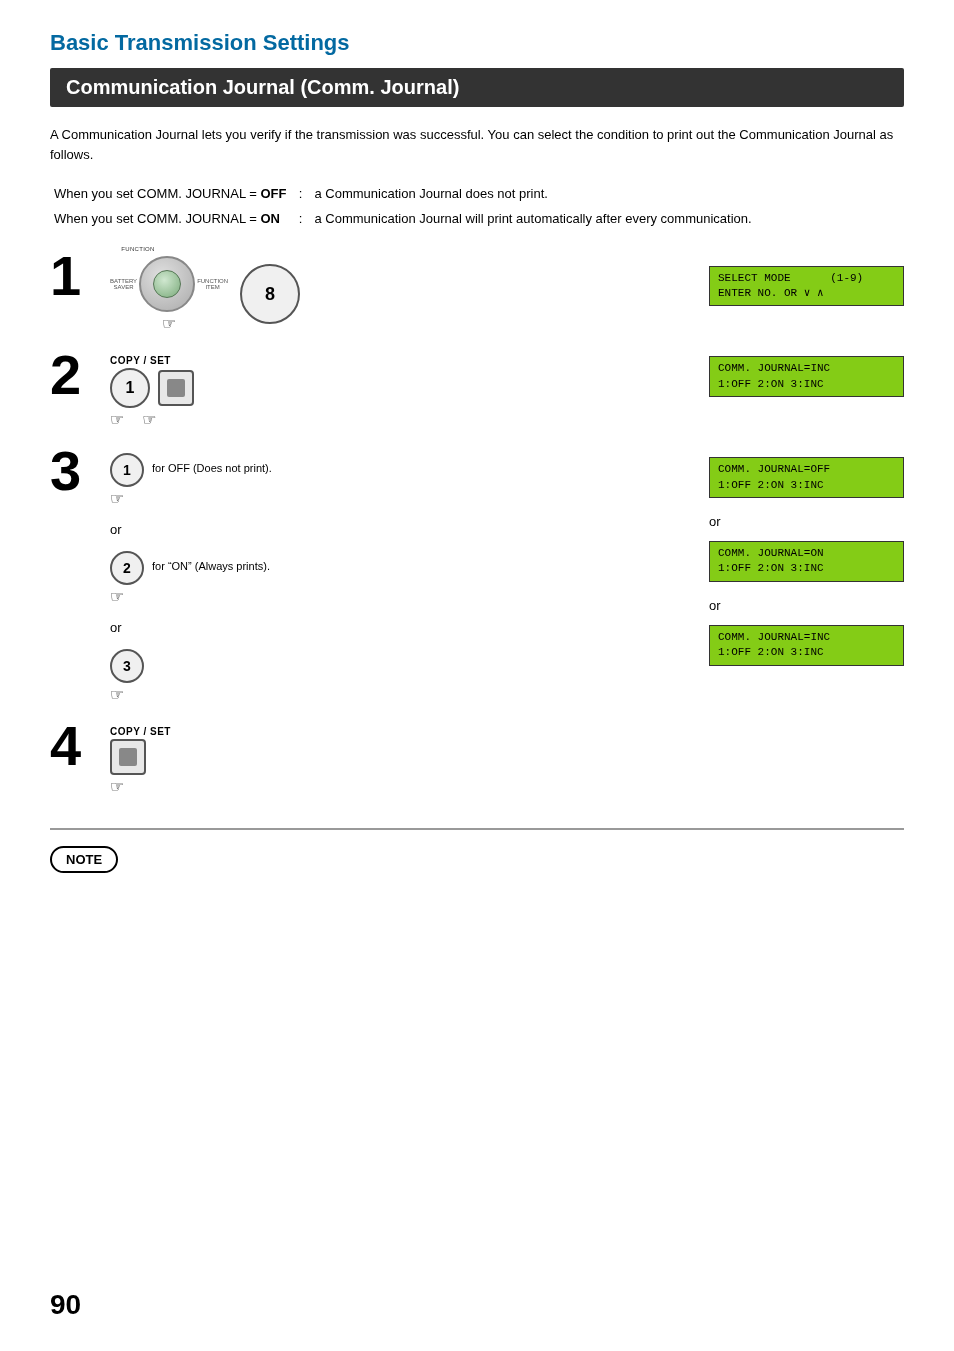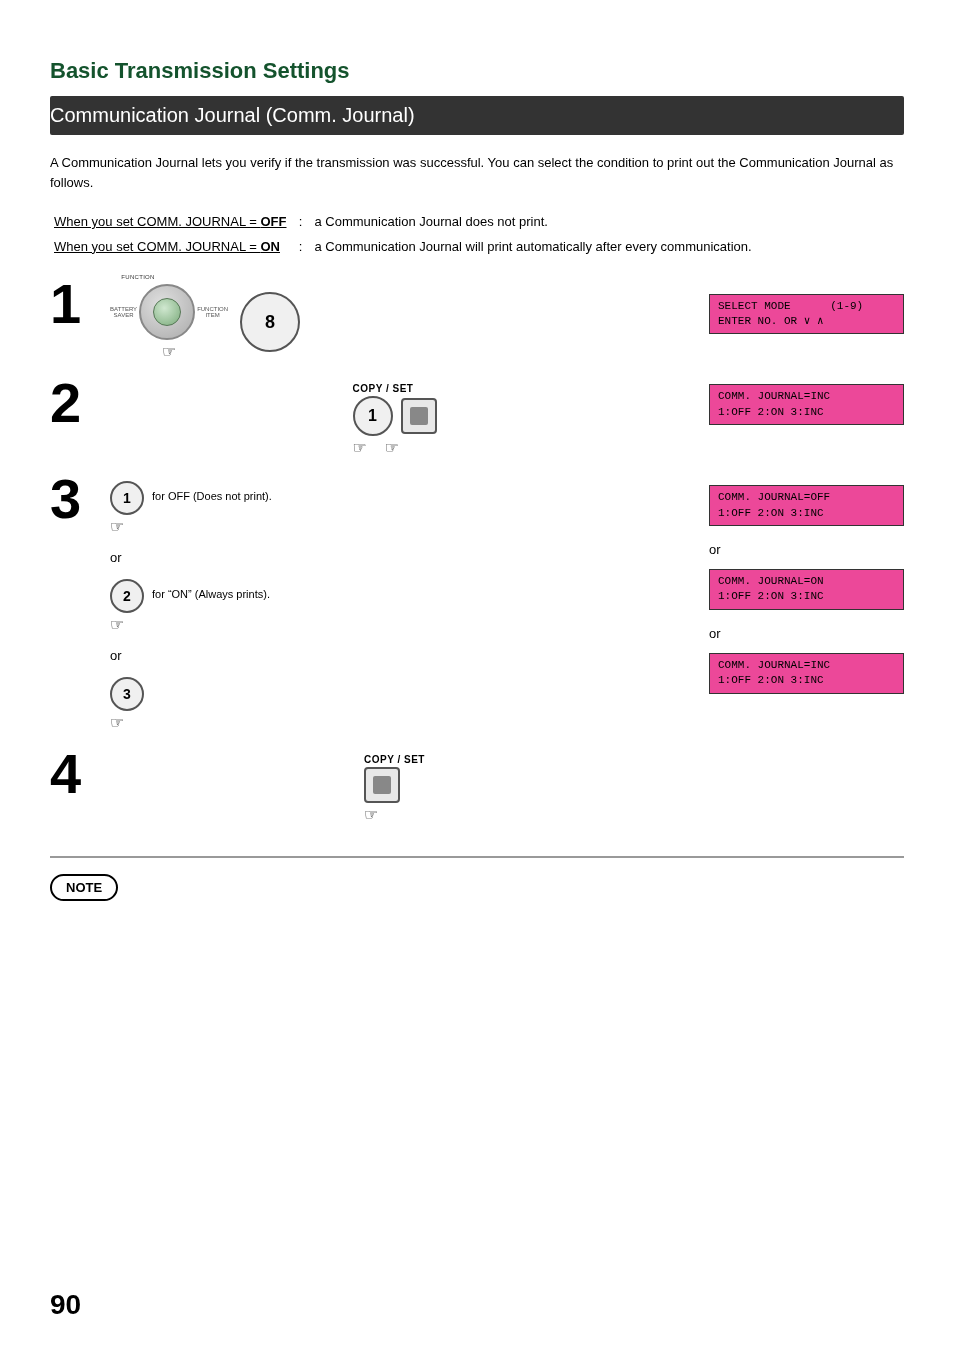--- a/index.html
+++ b/index.html
@@ -6,52 +6,51 @@
     body {
       background: #fff;
       font-family: Arial, Helvetica, sans-serif;
       font-size: 13px;
       color: #000;
       width: 954px;
       min-height: 1351px;
       padding: 30px 50px 40px 50px;
     }
     h1.page-title {
-      color: #14532d;
+      color: #0369a1;
       font-size: 22px;
       font-weight: bold;
       margin-bottom: 12px;
-      margin-top: 28px;
     }
     .section-header {
       background: #333;
       color: #fff;
       font-size: 20px;
-      font-weight: normal;
-      padding: 8px 0;
+      font-weight: bold;
+      padding: 8px 16px;
       margin-bottom: 18px;
       border-radius: 2px;
     }
     .intro-text {
       font-size: 13px;
       line-height: 1.5;
       margin-bottom: 18px;
     }
     .settings-table {
       width: 100%;
       margin-bottom: 20px;
       border-collapse: collapse;
     }
     .settings-table td {
       vertical-align: top;
       padding: 2px 4px;
       font-size: 13px;
       line-height: 1.6;
     }
-    .settings-table td.label { white-space: nowrap; width: 230px; text-decoration: underline; }
+    .settings-table td.label { white-space: nowrap; width: 230px; }
     .settings-table td.colon { width: 20px; text-align: center; }
     .settings-table td.desc { }
     .step-row {
       display: flex;
       align-items: flex-start;
       margin-bottom: 18px;
       gap: 0;
     }
     .step-number {
       font-size: 56px;
@@ -60,24 +59,23 @@
       width: 60px;
       line-height: 1;
       flex-shrink: 0;
       margin-top: -4px;
     }
     .step-content {
       display: flex;
       align-items: flex-start;
       flex: 1;
       gap: 0;
-      justify-content: center;
     }
     .step-screen {
-      background: #ec4899;
+      background: #84cc16;
       border: 1.5px solid #333;
       font-family: 'Courier New', monospace;
       font-size: 11px;
       padding: 4px 8px;
       white-space: pre;
       line-height: 1.4;
       min-width: 180px;
     }
     
     .key-circle {

